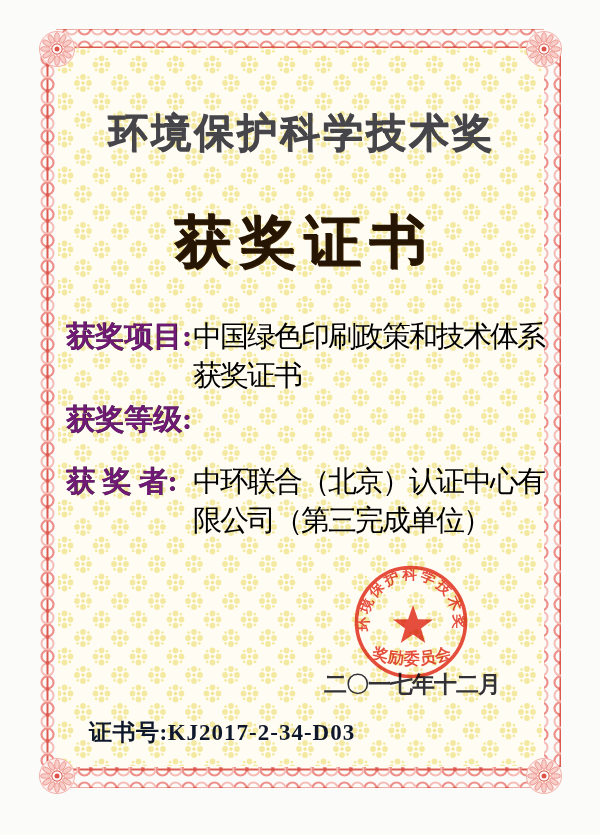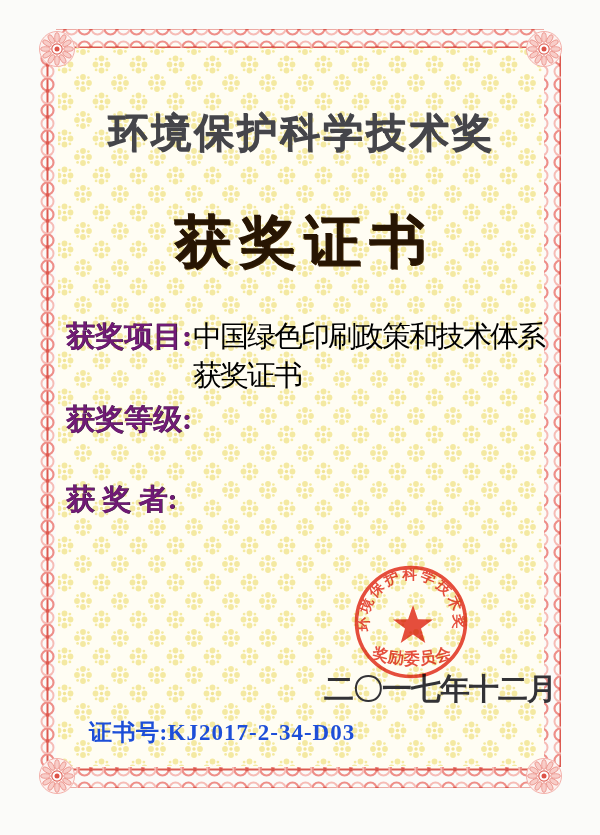--- a/index.html
+++ b/index.html
@@ -28,46 +28,46 @@
     letter-spacing:8px;padding-left:8px;box-sizing:border-box;
     color:#271503;
     text-shadow:1px 1px 0 #3a2205;
     white-space:nowrap;
   }
   .fields{
     position:absolute;left:66px;top:317px;width:478px;
   }
   .field-row{display:flex;align-items:flex-start;}
   .field-row.gap-sm{margin-top:5px;}
-  .field-row.gap-lg{margin-top:41px;}
+  .field-row.gap-lg{margin-top:23px;}
   .field-label{
     width:127px;flex:0 0 127px;
     font-size:29px;line-height:39px;
     font-weight:700;color:#701a75;
     white-space:pre;
     text-shadow:0.4px 0 0 #1f1f23;
   }
   .field-value{flex:1;}
   .value-line{
     font-size:29px;line-height:39px;
     letter-spacing:-2px;
     color:#000000;
     white-space:nowrap;
   }
   .date-line{
     position:absolute;left:324px;top:669px;
-    font-size:30px;font-weight:600;
+    font-size:23px;font-weight:600;
     letter-spacing:-1px;
     color:#323236;
     white-space:nowrap;
   }
   .cert-no{
     position:absolute;left:89px;top:717px;
     font-size:23px;font-weight:700;
-    color:#1d4ed8;
+    color:#0f172a;
     white-space:nowrap;
     letter-spacing:0.5px;
   }
   .cert-no .no-value{letter-spacing:1px;}
   .stamp{
     position:absolute;left:336px;top:547px;width:150px;height:150px;
     opacity:0.9;
     mix-blend-mode:multiply;
   }
 </style>
@@ -152,20 +152,24 @@
         <div class="value-line">获奖证书</div>
       </div>
     </div>
 
     <div class="field-row gap-sm">
       <div class="field-label">获奖等级:</div>
     </div>
 
     <div class="field-row gap-lg">
       <div class="field-label">获 奖 者:</div>
+      <div class="field-value">
+        <div class="value-line">中环联合（北京）认证中心有</div>
+        <div class="value-line">限公司（第三完成单位）</div>
+      </div>
     </div>
   </div>
 
   <div class="date-line">二〇一七年十二月</div>
 
   <div class="cert-no">
     <span class="no-label">证书号:</span><span class="no-value">KJ2017-2-34-D03</span>
   </div>
 
   <svg class="stamp" viewBox="0 0 150 150">

